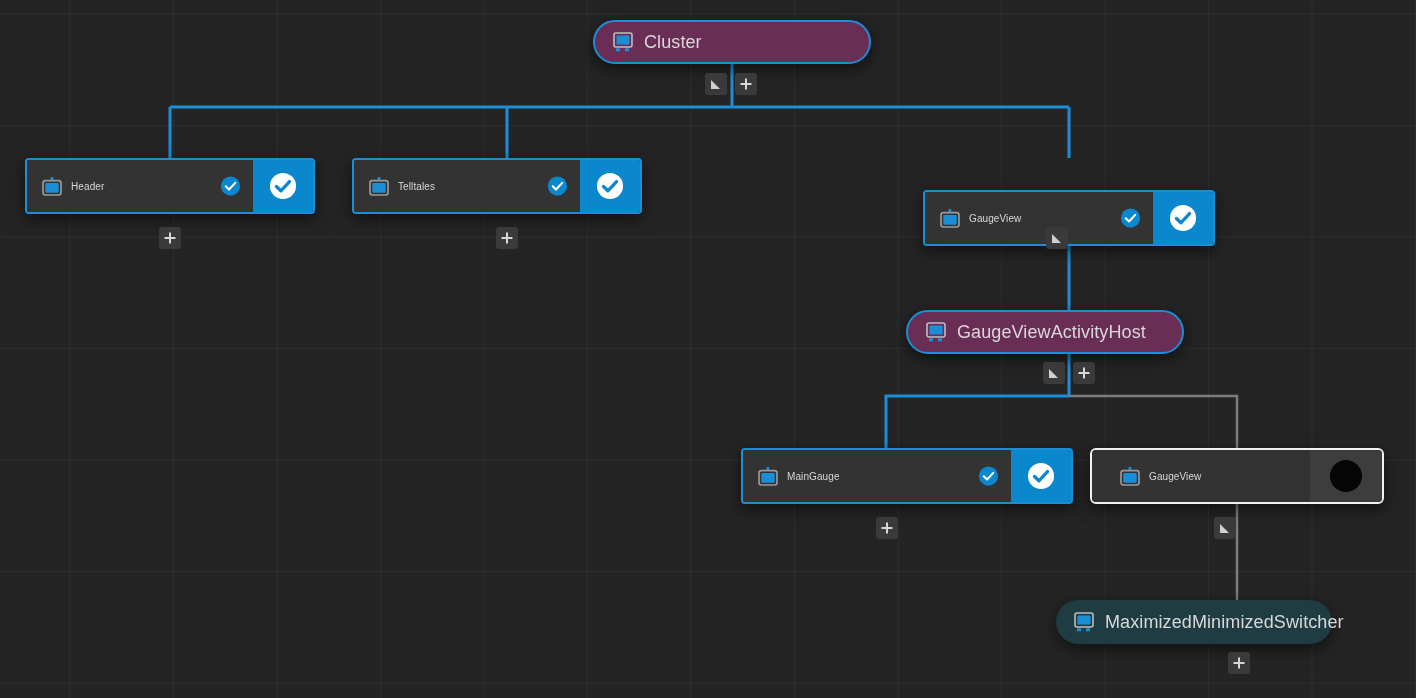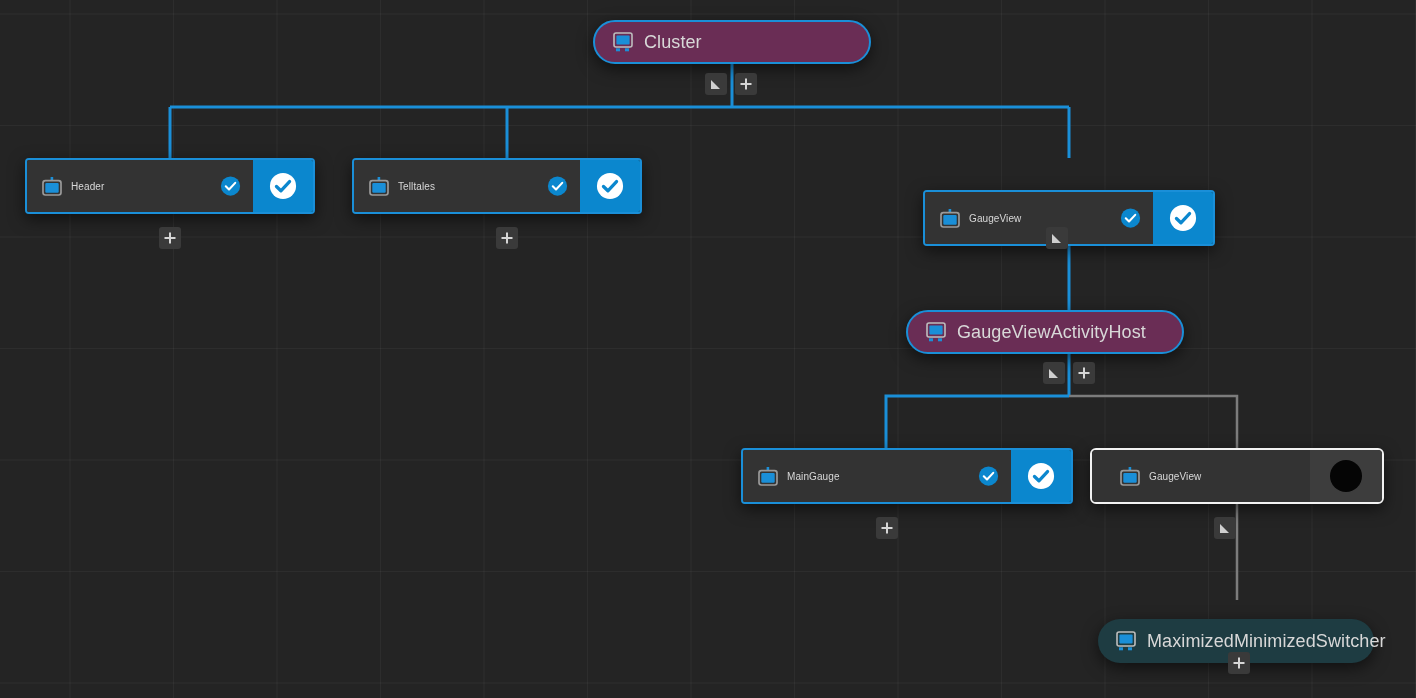--- a/index.html
+++ b/index.html
@@ -315,21 +315,21 @@
         </svg>
       </span>
       <span class="label">GaugeView</span>
     </div>
     <div class="panel">
       <span class="dot-black"></span>
     </div>
   </div>
   <div class="btn collapse" style="left:1214px; top:517px;"></div>
 
-  <div class="node pill teal" style="left:1098px; top:600px; width:276px;margin-top:19px;">
+  <div class="node pill teal" style="left:1056px; top:600px; width:276px;">
     <span class="mon">
       <svg width="22" height="20" viewBox="0 0 22 20">
         <rect x="1" y="1" width="18" height="14" rx="2" fill="none" stroke="#bdbdbd" stroke-width="1.6"></rect>
         <rect x="3.4" y="3.4" width="13.2" height="9.2" rx="1" fill="#1a8fd8"></rect>
         <rect x="3" y="16.3" width="4" height="3" fill="#1a8fd8"></rect>
         <rect x="12" y="16.3" width="4" height="3" fill="#1a8fd8"></rect>
       </svg>
     </span>
     <span class="label">MaximizedMinimizedSwitcher</span>
   </div>

